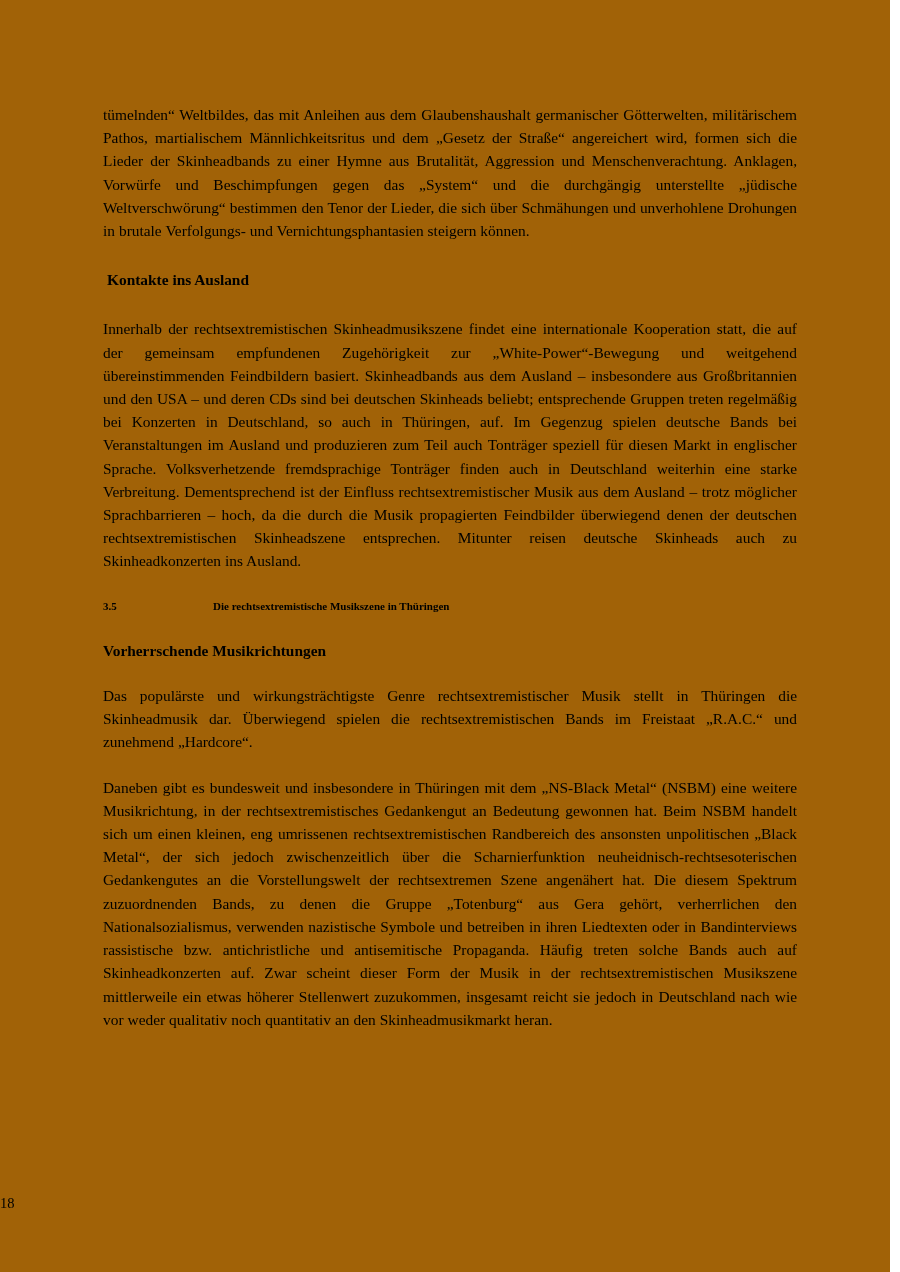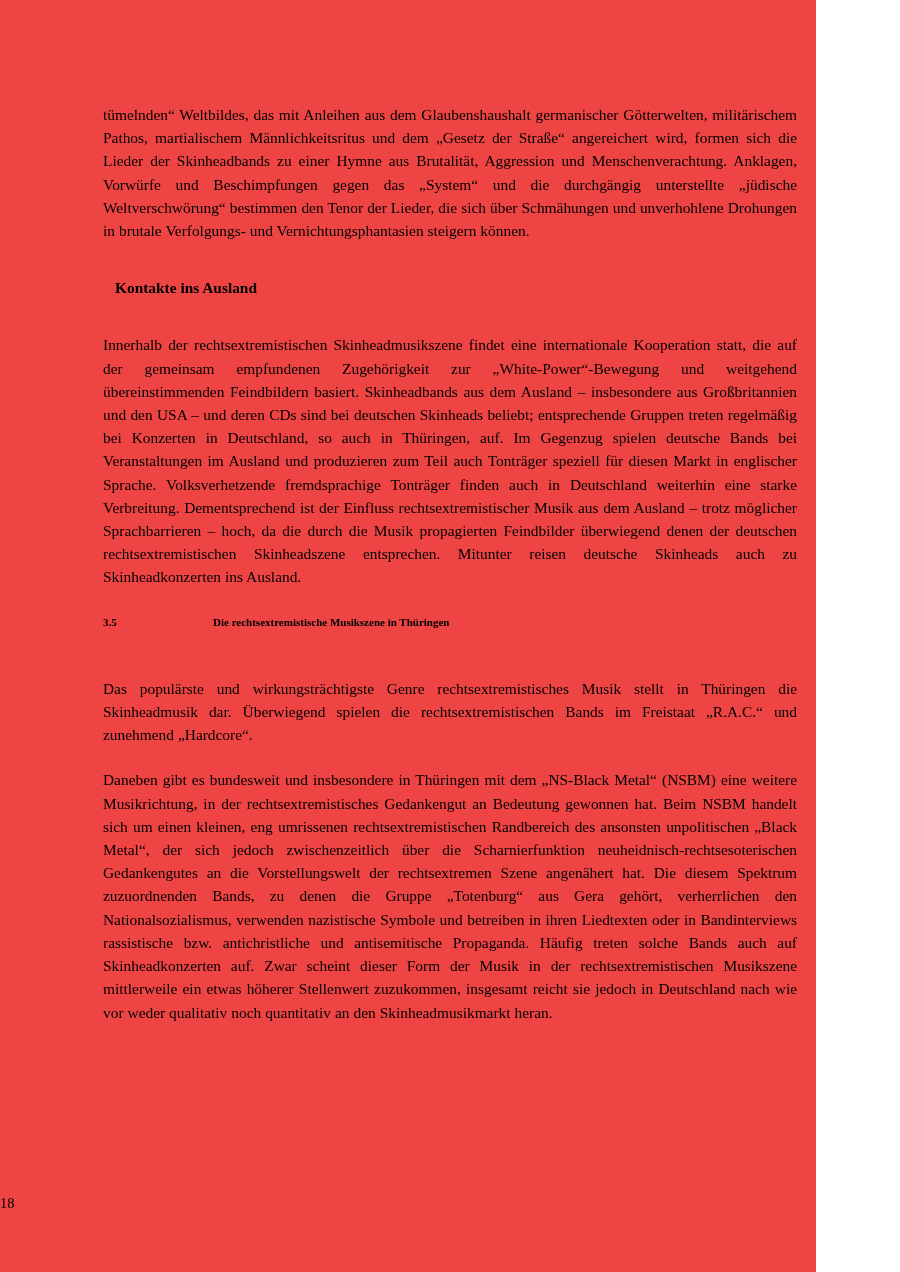--- a/index.html
+++ b/index.html
@@ -13,43 +13,43 @@
     height: 1272px;
     position: relative;
     font-family: "Liberation Serif", "DejaVu Serif", serif;
     color: #000000;
     overflow: hidden;
   }
   .page {
     position: absolute;
     left: 0;
     top: 0;
-    width: 816px;
+    width: 890px;
     height: 1272px;
-    background: #ef4444;
+    background: #a16207;
   }
   .content {
     position: absolute;
     left: 103px;
     top: 103px;
     width: 694px;
   }
   p.body-text {
     margin: 0;
     font-size: 15.4px;
     line-height: 23.2px;
     text-align: justify;
     text-justify: inter-word;
     hyphens: manual;
     -webkit-hyphens: manual;
     word-spacing: 0.01em;
   }
   
   h2.section-heading {
-    margin: 12px;
+    margin: 4px;
     font-size: 15.4px;
     line-height: 23.2px;
     font-weight: bold;
     text-align: left;
   }
   h3.sub-heading {
     margin: 0;
     font-size: 15.4px;
     line-height: 23.2px;
     font-weight: bold;
@@ -99,24 +99,25 @@
     <p class="body-text">Innerhalb der rechtsextremistischen Skinheadmusikszene findet eine internationale Kooperation statt, die auf der gemeinsam empfundenen Zugehörigkeit zur „White-Power“-Bewegung und weitgehend übereinstimmenden Feindbildern basiert. Skinheadbands aus dem Ausland – insbesondere aus Großbritannien und den USA – und deren CDs sind bei deutschen Skinheads beliebt; entsprechende Gruppen treten regelmäßig bei Konzerten in Deutschland, so auch in Thüringen, auf. Im Gegenzug spielen deutsche Bands bei Veranstaltungen im Ausland und produzieren zum Teil auch Tonträger speziell für diesen Markt in englischer Sprache. Volksverhetzende fremdsprachige Tonträger finden auch in Deutschland weiterhin eine starke Verbreitung. Dementsprechend ist der Einfluss rechtsextremistischer Musik aus dem Ausland – trotz möglicher Sprachbarrieren – hoch, da die durch die Musik propagierten Feindbilder überwiegend denen der deutschen rechtsextremistischen Skinheadszene entsprechen. Mitunter reisen deutsche Skinheads auch zu Skinheadkonzerten ins Ausland.</p>
 
     <div class="gap-before-heading"></div>
 
     <div class="numbered-heading">
       <span class="num">3.5</span><span>Die rechtsextremistische Musikszene in Thüringen</span>
     </div>
 
     <div class="gap-small"></div>
 
+    <h3 class="sub-heading">Vorherrschende Musikrichtungen</h3>
 
     <div class="gap-after-heading"></div>
 
-    <p class="body-text">Das populärste und wirkungsträchtigste Genre rechtsextremistisches Musik stellt in Thüringen die Skinheadmusik dar. Überwiegend spielen die rechtsextremistischen Bands im Freistaat „R.A.C.“ und zunehmend „Hardcore“.</p>
+    <p class="body-text">Das populärste und wirkungsträchtigste Genre rechtsextremistischer Musik stellt in Thüringen die Skinheadmusik dar. Überwiegend spielen die rechtsextremistischen Bands im Freistaat „R.A.C.“ und zunehmend „Hardcore“.</p>
 
     <div class="gap-paragraph"></div>
 
     <p class="body-text">Daneben gibt es bundesweit und insbesondere in Thüringen mit dem „NS-Black Metal“ (NSBM) eine weitere Musikrichtung, in der rechtsextremistisches Gedankengut an Bedeutung gewonnen hat. Beim NSBM handelt sich um einen kleinen, eng umrissenen rechtsextremistischen Randbereich des ansonsten unpolitischen „Black Metal“, der sich jedoch zwischenzeitlich über die Scharnierfunktion neuheidnisch-rechtsesoterischen Gedankengutes an die Vorstellungswelt der rechtsextremen Szene angenähert hat. Die diesem Spektrum zuzuordnenden Bands, zu denen die Gruppe „Totenburg“ aus Gera gehört, verherrlichen den Nationalsozialismus, verwenden nazistische Symbole und betreiben in ihren Liedtexten oder in Bandinterviews rassistische bzw. antichristliche und antisemitische Propaganda. Häufig treten solche Bands auch auf Skinheadkonzerten auf. Zwar scheint dieser Form der Musik in der rechtsextremistischen Musikszene mittlerweile ein etwas höherer Stellenwert zuzukommen, insgesamt reicht sie jedoch in Deutschland nach wie vor weder qualitativ noch quantitativ an den Skinheadmusikmarkt heran.</p>
 
   </div>
 
   <div class="page-number">18</div>
 
 </div>

